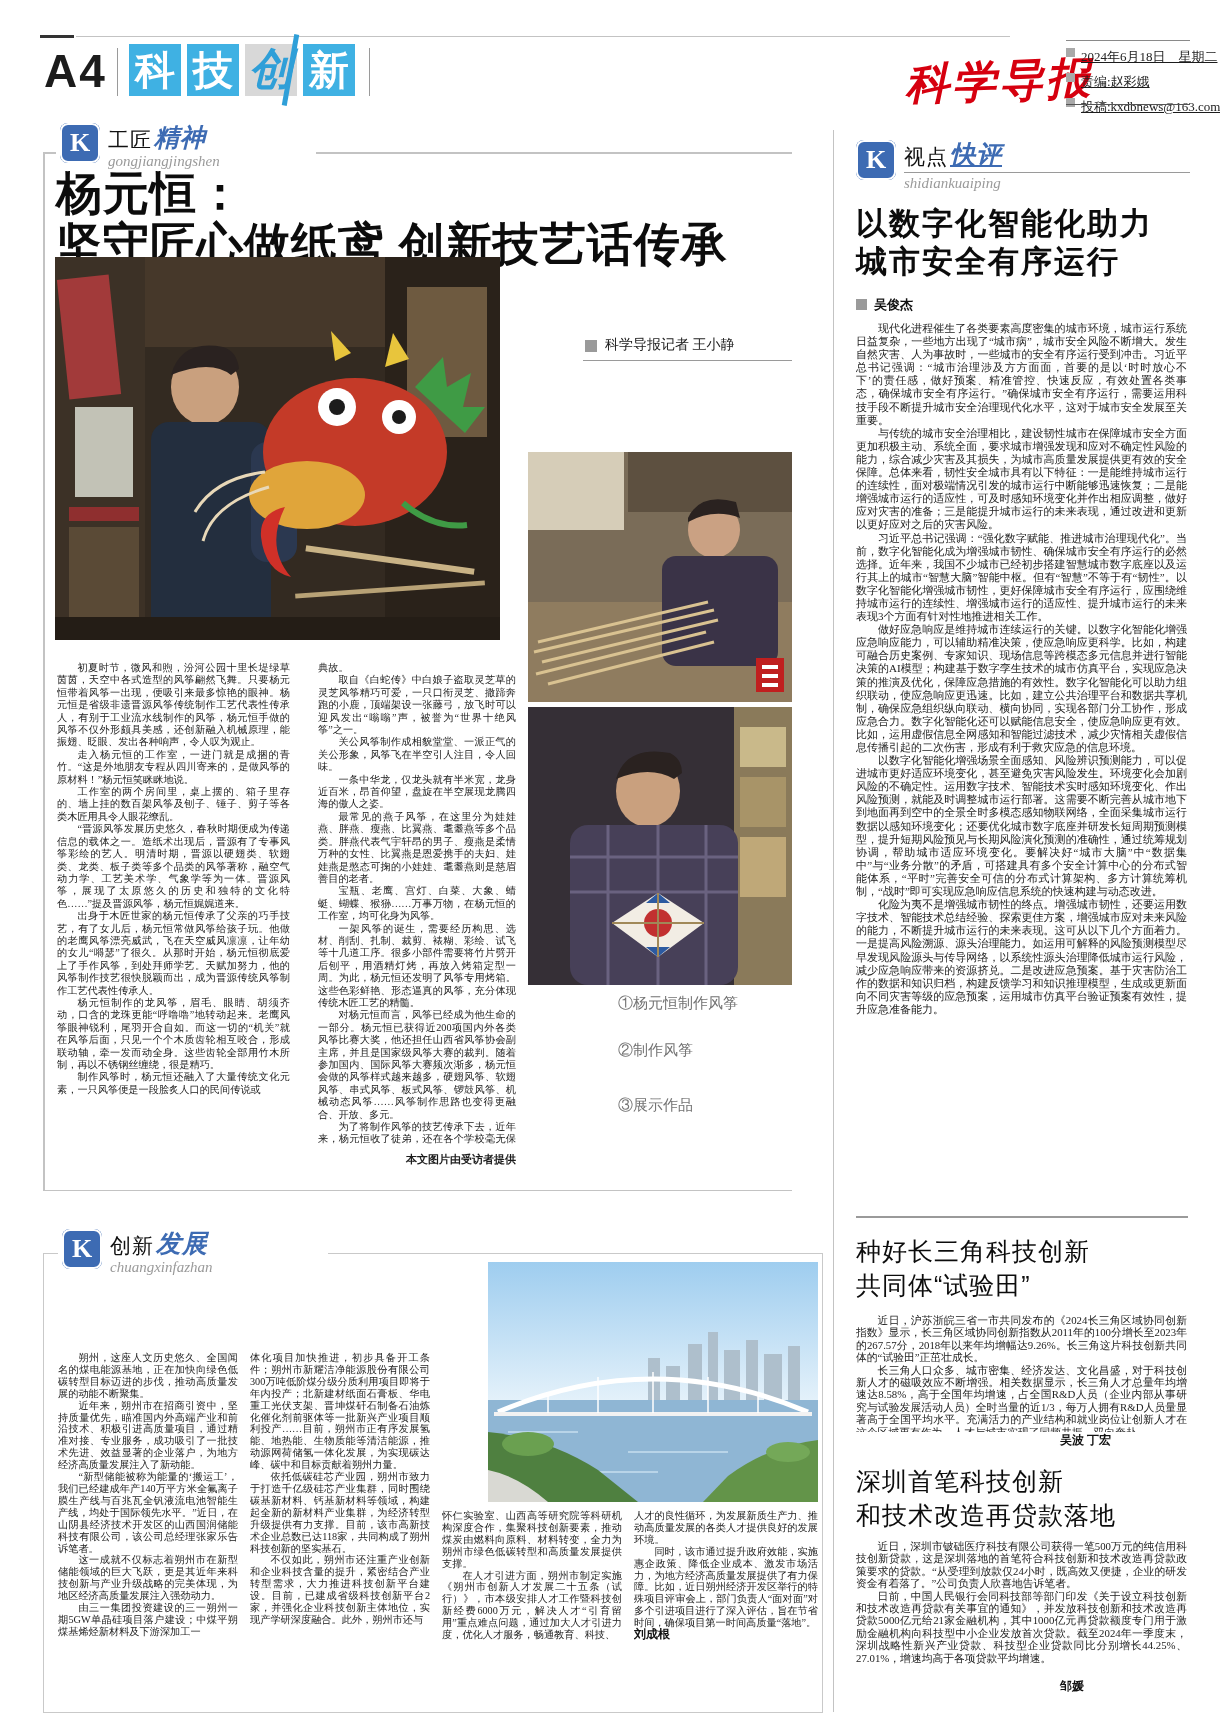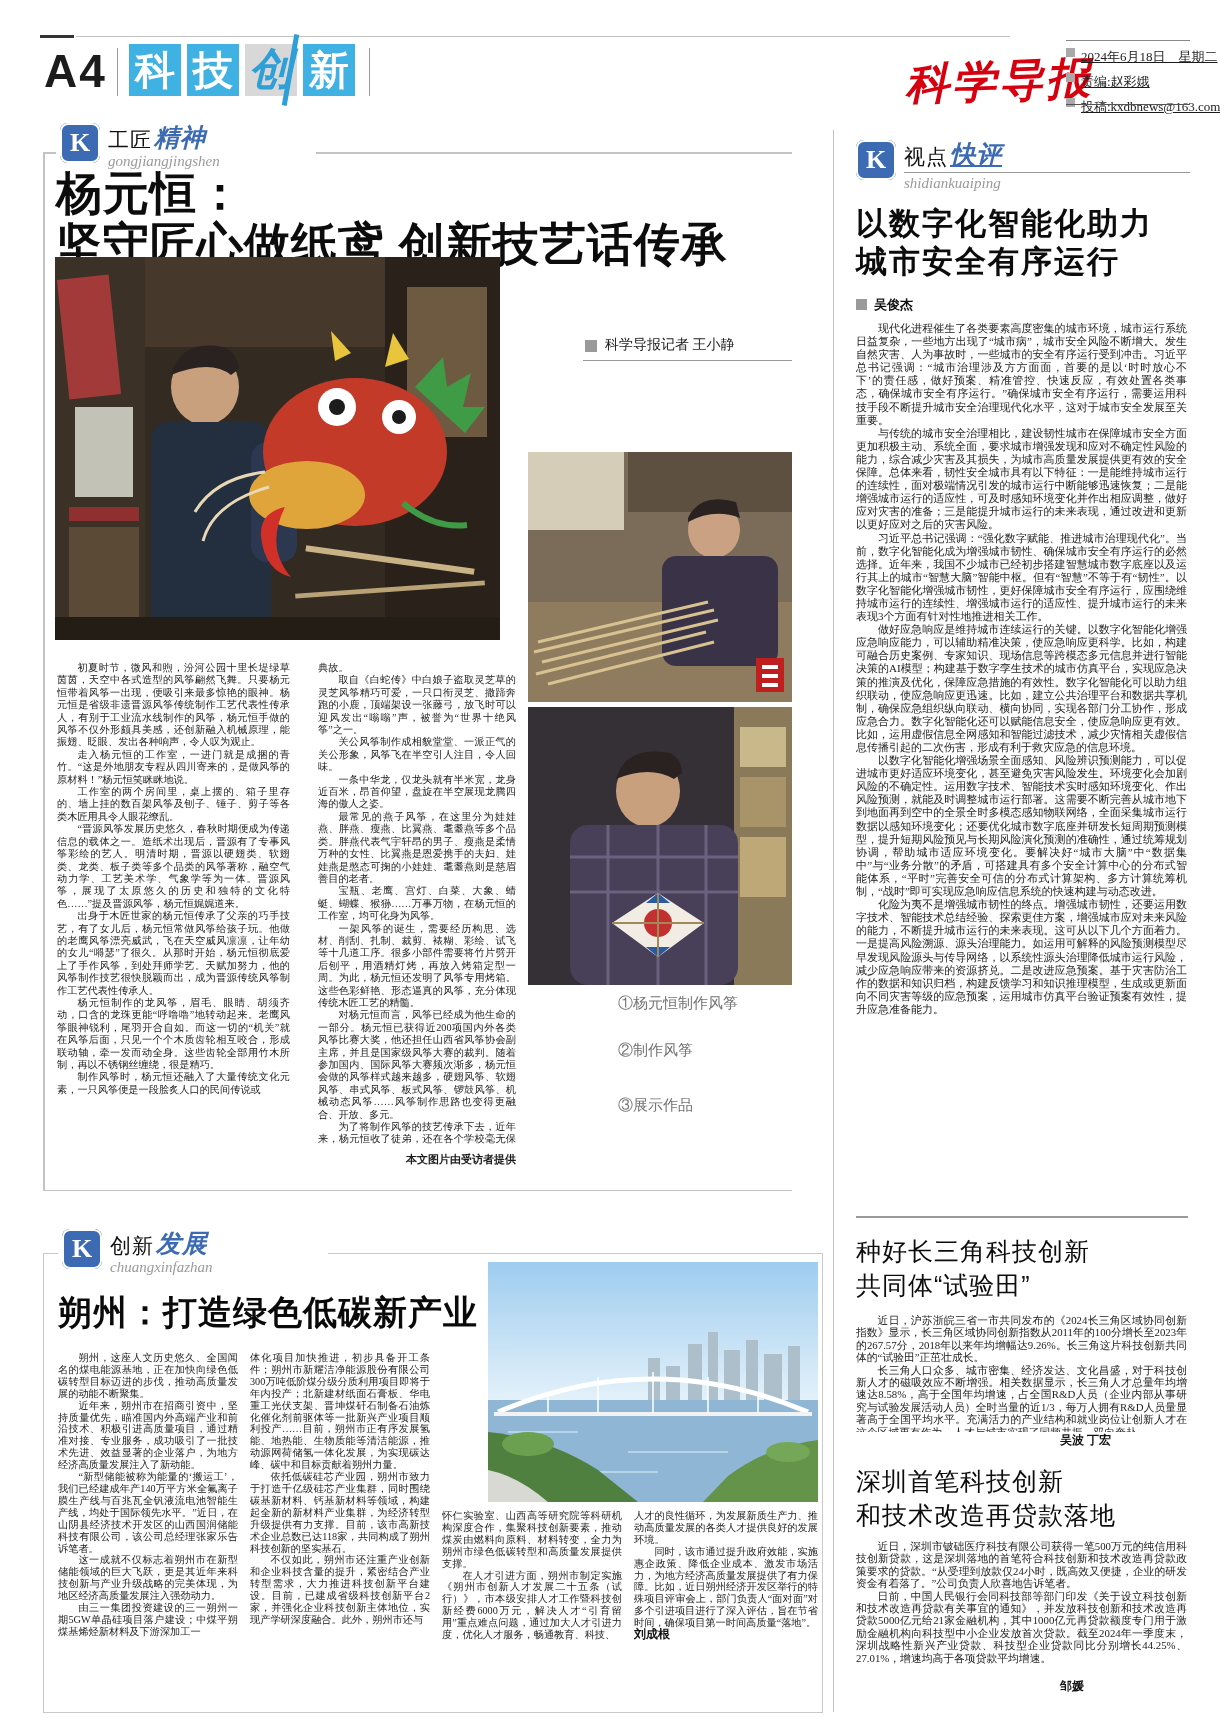--- a/index.html
+++ b/index.html
@@ -261,21 +261,20 @@
 
   <div class="abs szbox" style="left:43px;top:1253px;width:778px;height:458px;"></div>
 
   <div class="abs" style="left:58px;top:1226px;width:270px;height:56px;background:#fff;">
     <div class="klogo abs" style="left:4px;top:3px;">K</div>
     <span class="abs lab-pre sans" style="left:52px;top:6px;">创新</span>
     <span class="abs lab-suf" style="left:98px;top:1px;">发展</span>
     <span class="abs lab-pin" style="left:52px;top:33px;">chuangxinfazhan</span>
   </div>
 
-  <div class="abs sztitle" style="left:58px;top:1290px;">朔州：打造绿色低碳新产业</div>
 
   <div class="abs" style="left:488px;top:1262px;width:330px;height:240px;">
     <svg width="330" height="240" viewBox="0 0 330 240">
       <defs>
         <linearGradient id="sky" x1="0" y1="0" x2="0" y2="1">
           <stop offset="0" stop-color="#9ecdেf"></stop>
           <stop offset="0" stop-color="#9ecdef"></stop>
           <stop offset="1" stop-color="#e9f4fb"></stop>
         </linearGradient>
       </defs>

